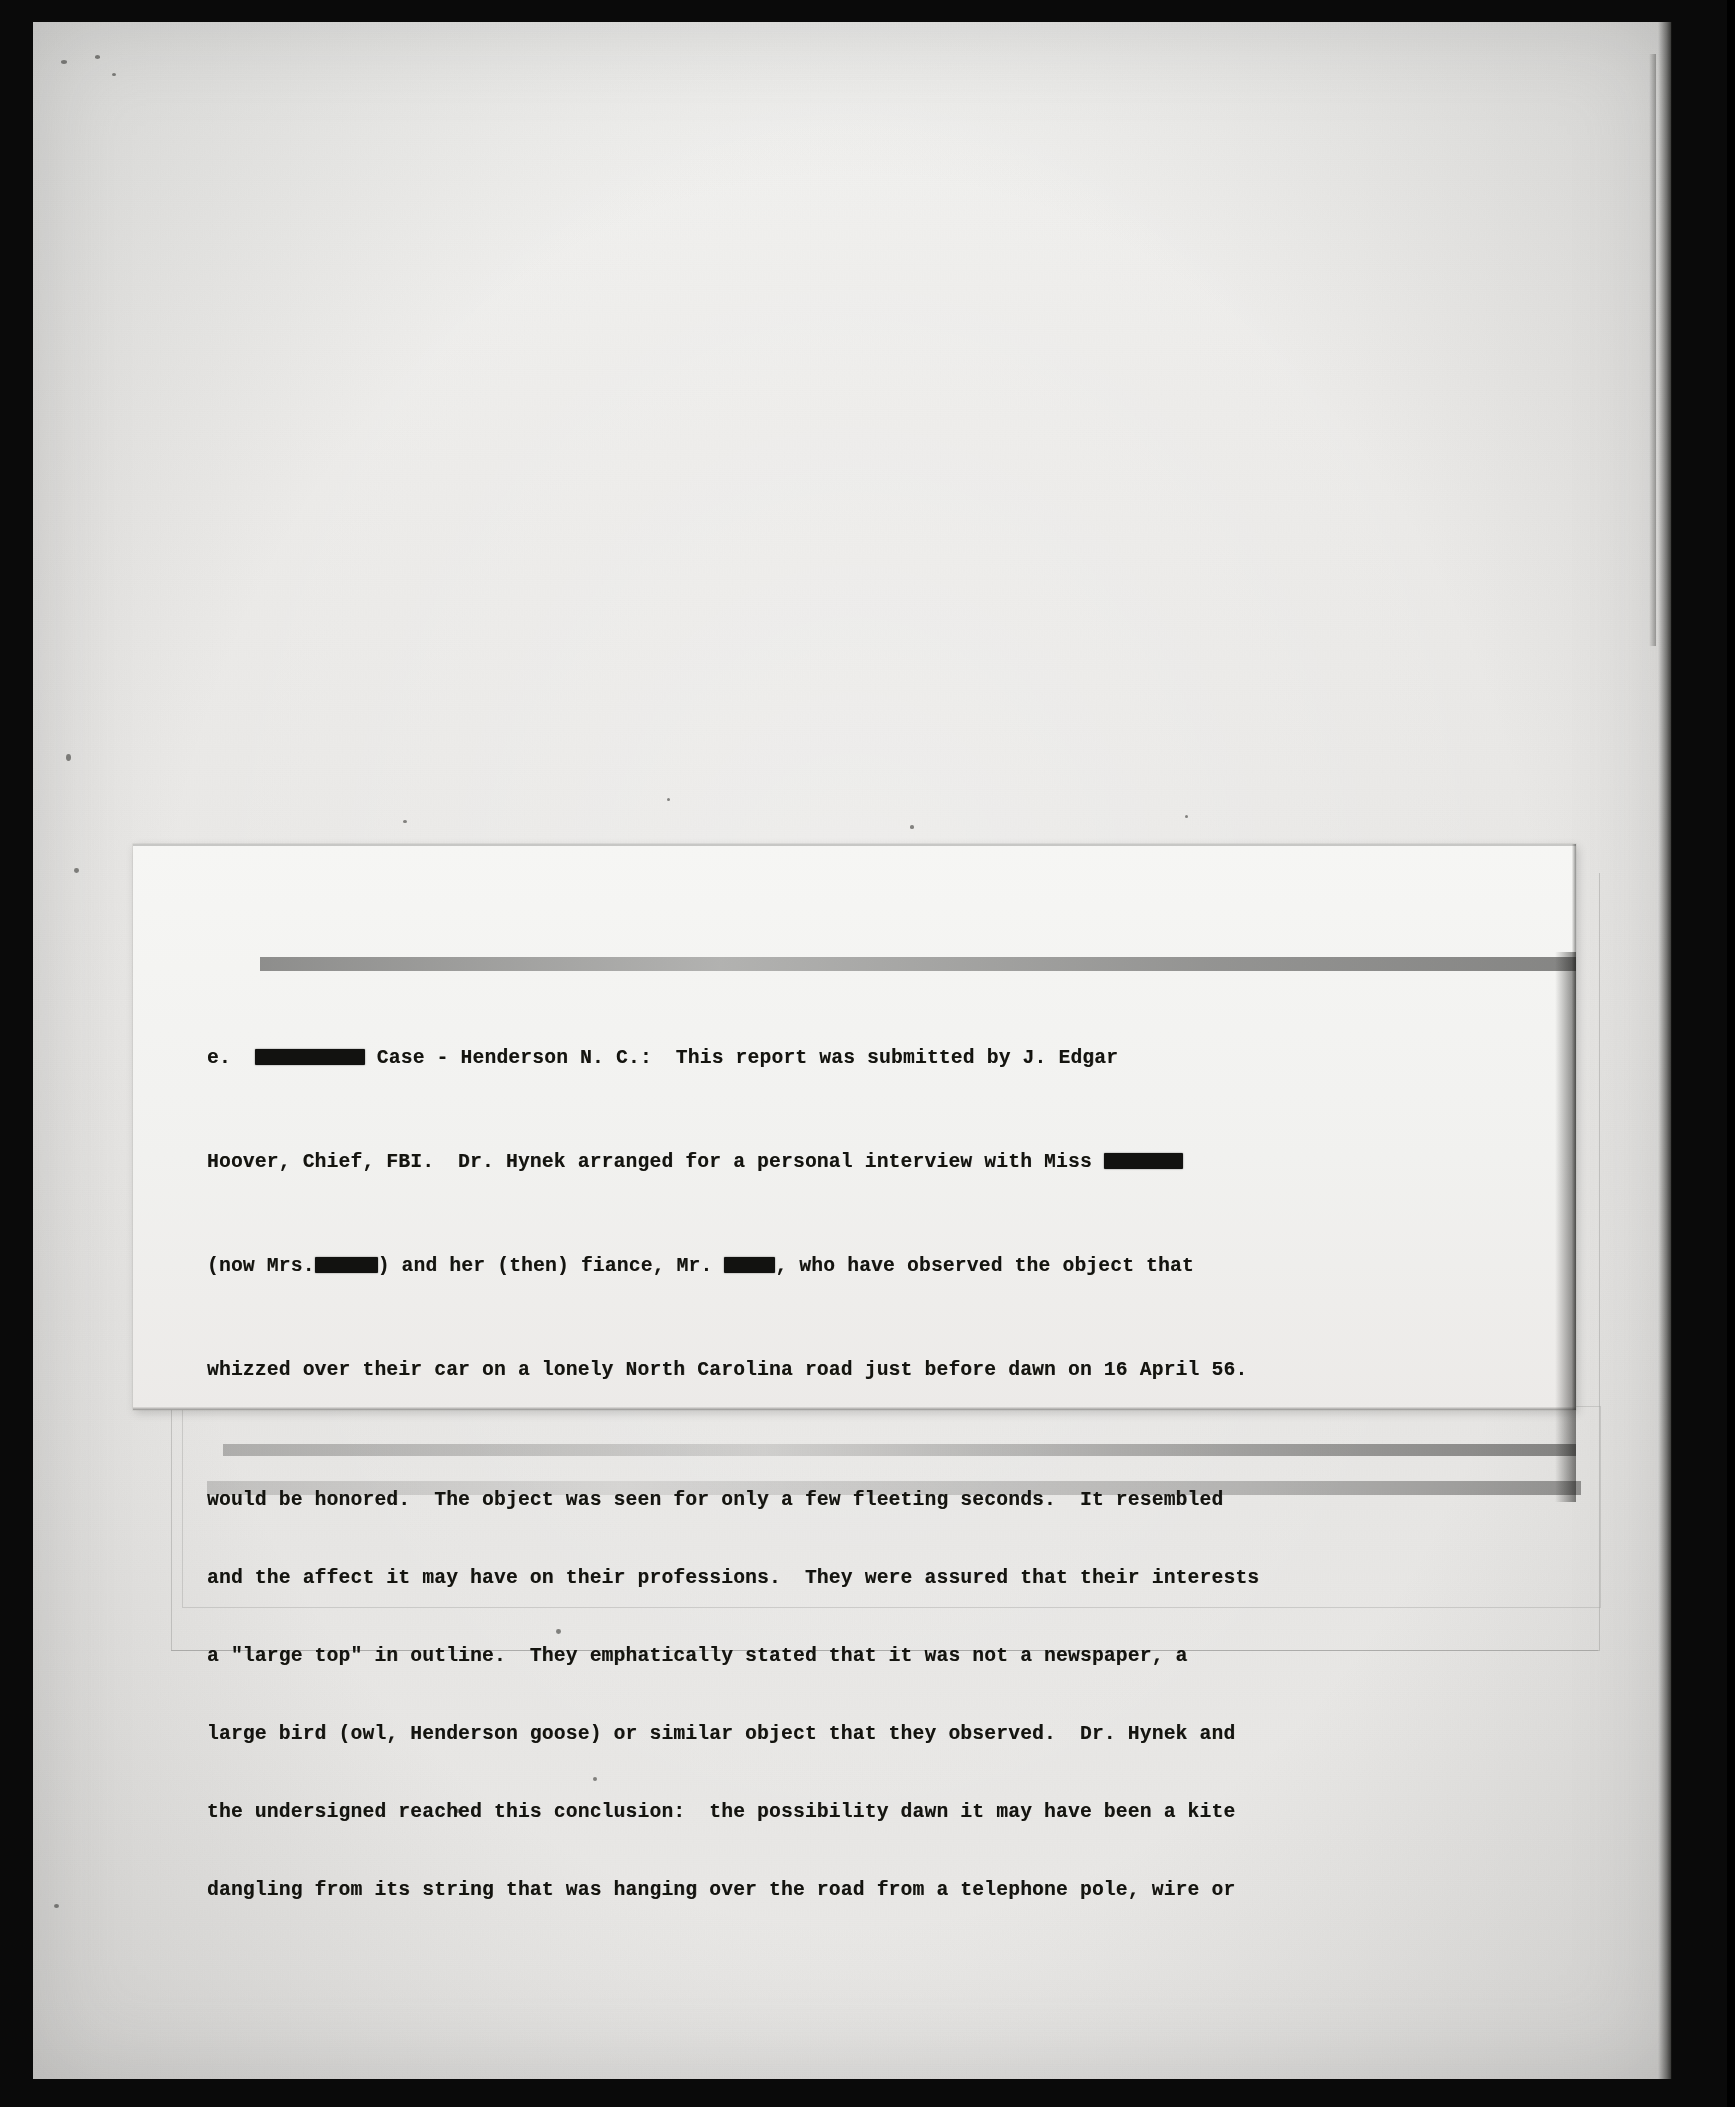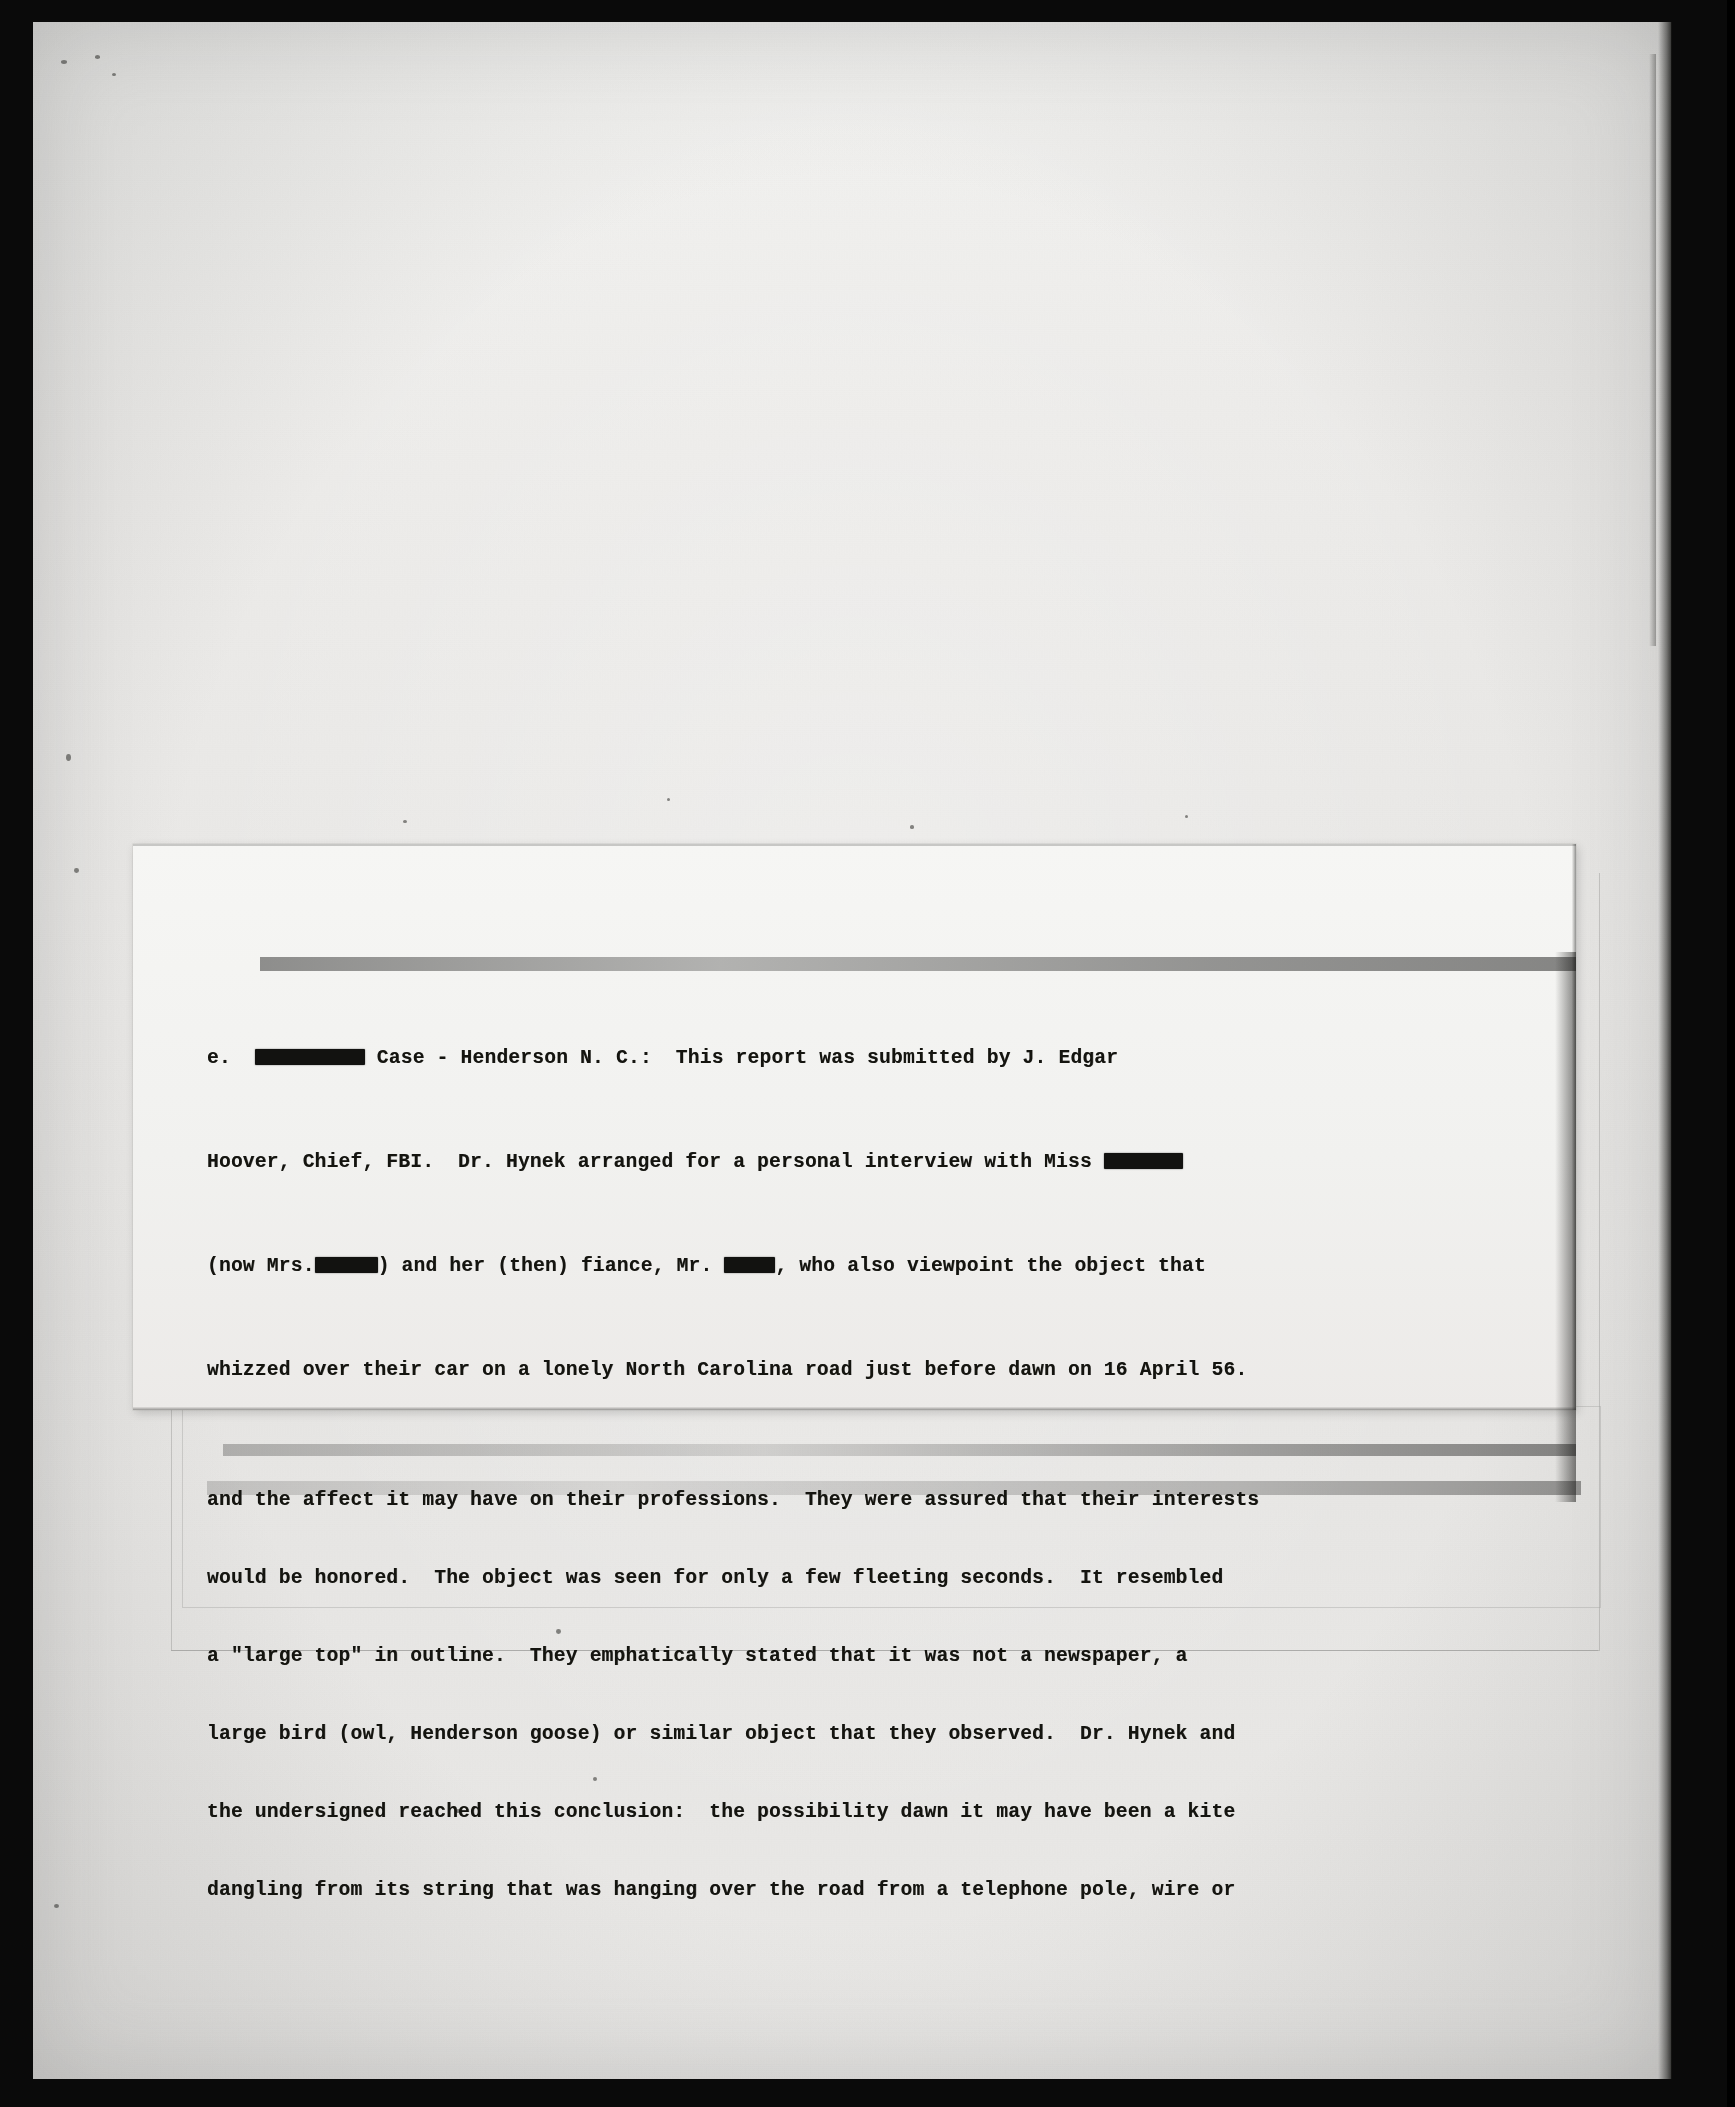--- a/index.html
+++ b/index.html
@@ -277,27 +277,27 @@
     <div class="smear smear-bottom-1"></div>
     <div class="smear smear-bottom-2"></div>
     <div class="smear smear-right-edge"></div>
 
     <div id="typed-text">
 
       <span class="line first"><span>e.  </span><span class="redact r-wide"></span><span> Case - Henderson N. C.:  This report was submitted by J. Edgar</span></span>
 
       <span class="line"><span>Hoover, Chief, FBI.  Dr. Hynek arranged for a personal interview with Miss </span><span class="redact r-med"></span></span>
 
-      <span class="line"><span>(now Mrs.</span><span class="redact r-small"></span><span>) and her (then) fiance, Mr. </span><span class="redact r-tiny"></span><span>, who also viewpoint the object that</span></span>
+      <span class="line"><span>(now Mrs.</span><span class="redact r-small"></span><span>) and her (then) fiance, Mr. </span><span class="redact r-tiny"></span><span>, who have observed the object that</span></span>
 
       <span class="line">whizzed over their car on a lonely North Carolina road just before dawn on 16 April 56.</span>
 
 
+      <span class="line">would be honored.  The object was seen for only a few fleeting seconds.  It resembled</span>
       <span class="line">and the affect it may have on their professions.  They were assured that their interests</span>
-      <span class="line">would be honored.  The object was seen for only a few fleeting seconds.  It resembled</span>
       <span class="line">a "large top" in outline.  They emphatically stated that it was not a newspaper, a</span>
       <span class="line">large bird (owl, Henderson goose) or similar object that they observed.  Dr. Hynek and</span>
       <span class="line">the undersigned reached this conclusion:  the possibility dawn it may have been a kite</span>
       <span class="line">dangling from its string that was hanging over the road from a telephone pole, wire or</span>
       
       
       
       
 
     </div>

